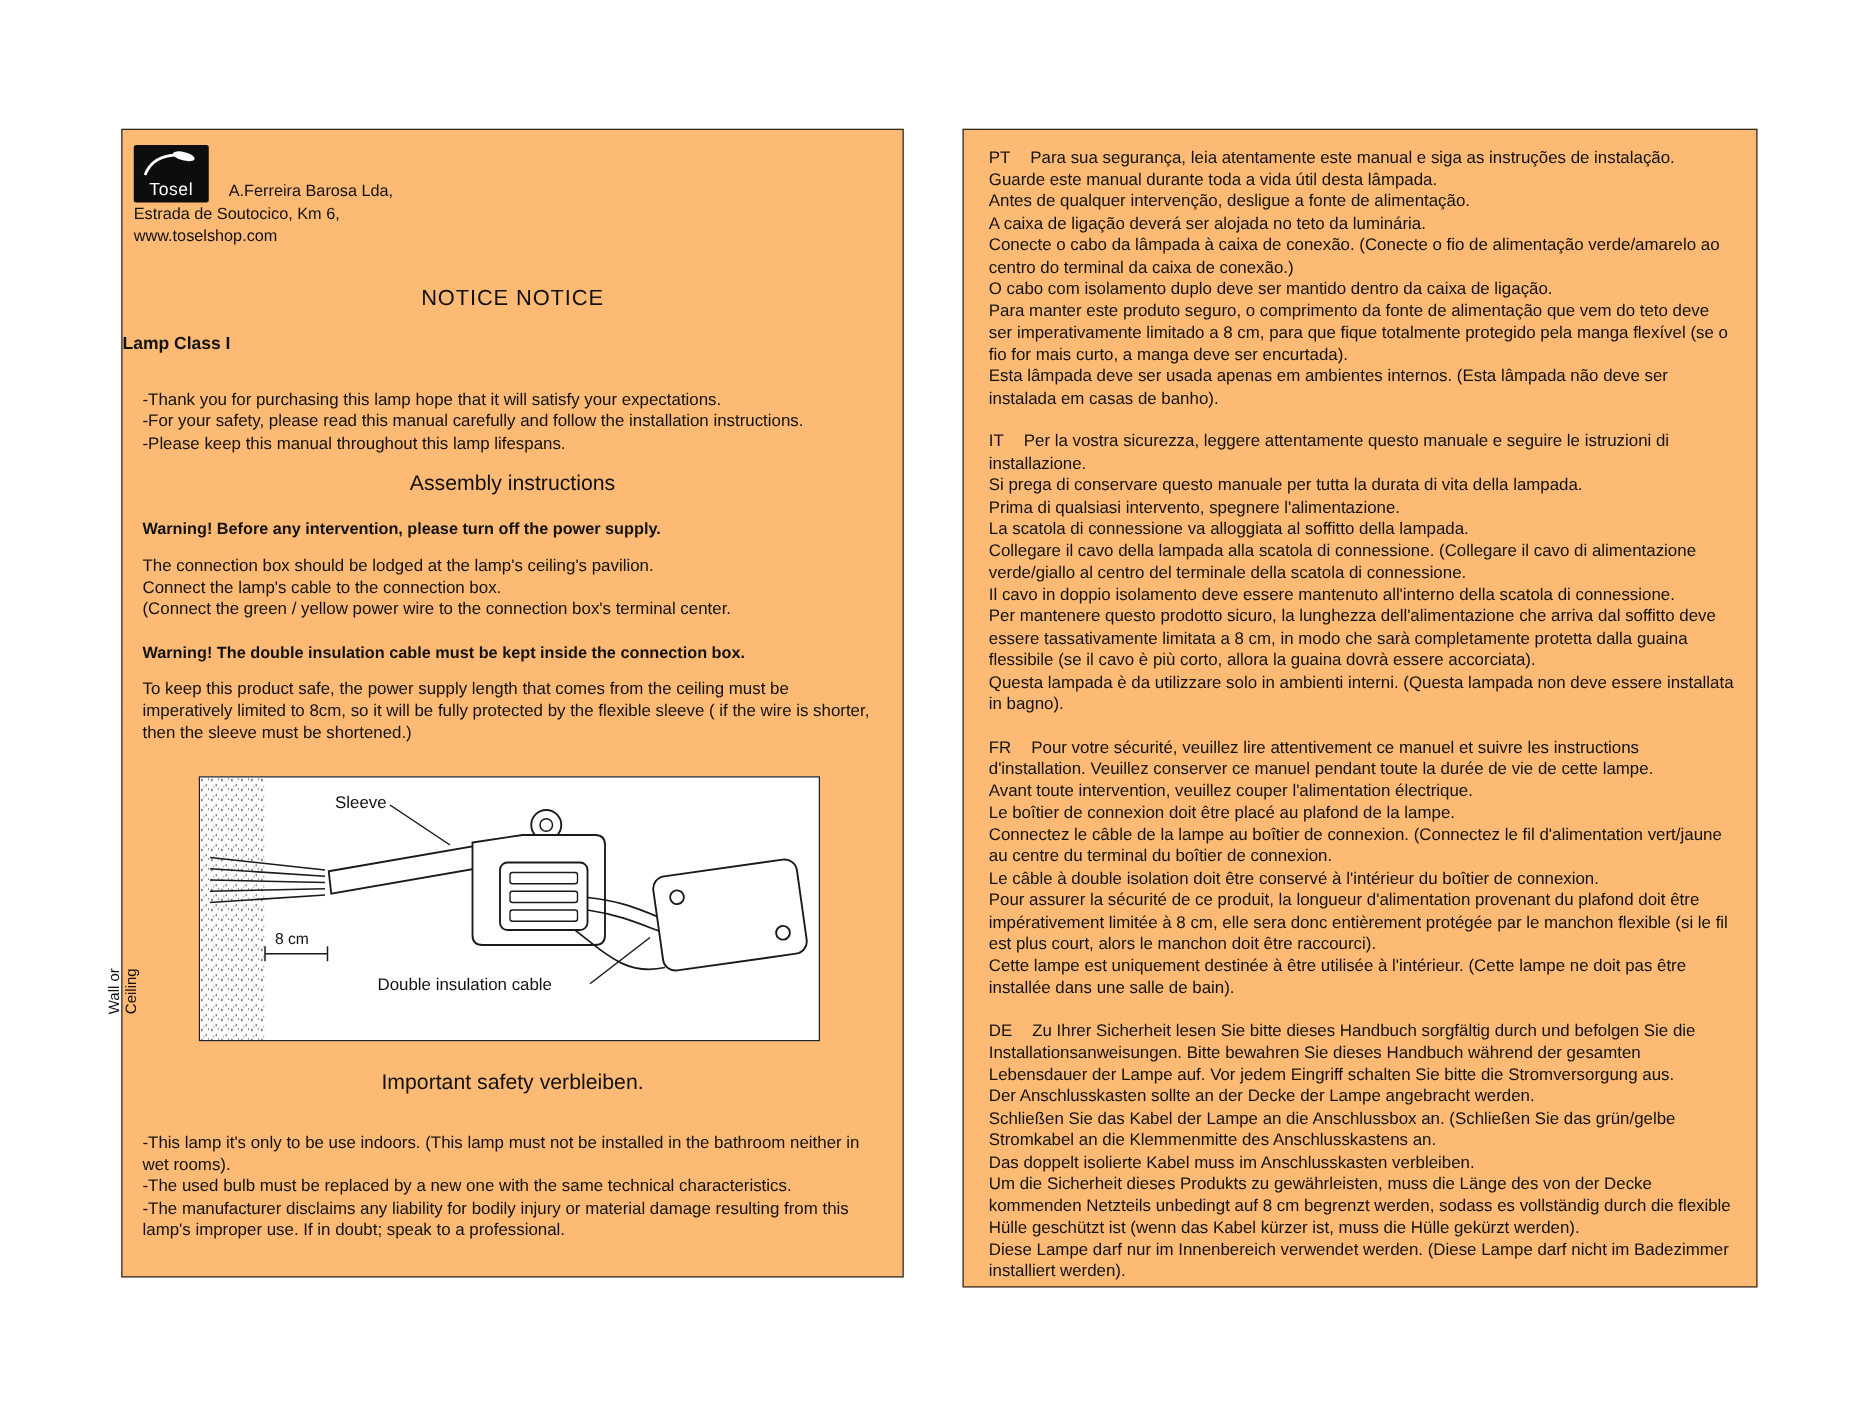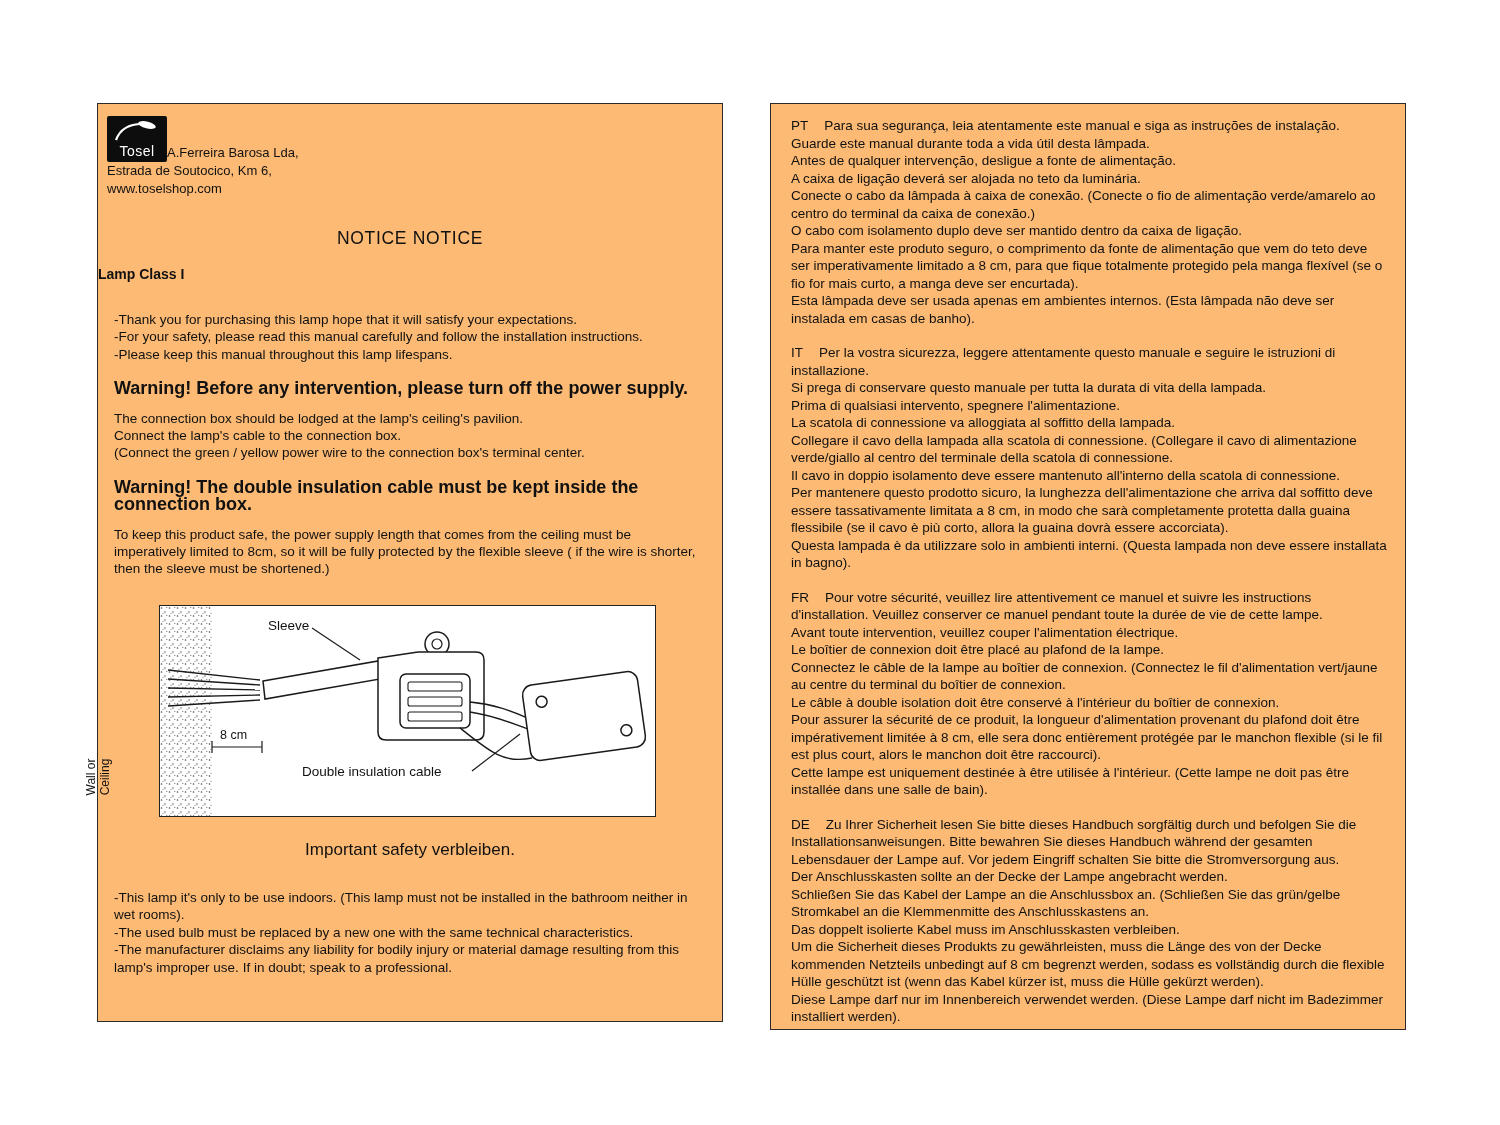--- a/index.html
+++ b/index.html
@@ -9,33 +9,33 @@
     font-family:"Liberation Sans","DejaVu Sans",sans-serif;
     color:#111;
   }
   .panel { position:absolute; background:#fdba74; border:1.5px solid #2b2b2b; }
   .left-panel  { left:97px;  top:103px; width:626px; height:919px; }
   .right-panel { left:770px; top:103px; width:636px; height:927px; padding:13px 16px 0 20px; }
 
   .pre { white-space:pre-line; }
 
   
-  .lp-header { display:flex; align-items:flex-end; gap:0; margin:12px 0 0 9px; }
+  .lp-header { display:flex; align-items:flex-end; gap:16px; margin:12px 0 0 9px; }
   .logo { width:60px; height:46px; background:#0d0d0d; border-radius:2px; position:relative; flex:0 0 auto; }
   .logo svg { position:absolute; top:2px; left:3px; }
   .logo-text { position:absolute; bottom:3px; width:100%; text-align:center; color:#fff; font-size:14px; letter-spacing:0.5px; }
   .addr1 { font-size:13px; line-height:16px; margin-bottom:1px; }
   .addr  { font-size:13px; line-height:17.5px; margin-left:9px; }
 
   .lp-title    { text-align:center; font-size:17.5px; letter-spacing:0.7px; margin-top:31px; }
   .lp-subtitle { text-align:left; font-size:14px; font-weight:bold; margin-top:17px; }
   .section-heading { text-align:center; font-size:17px; margin-top:14px; }
 
   .body-text { font-size:13.5px; line-height:17.4px; margin:12px 14px 0 16px; max-width:588px; }
-  .warning   { font-size:18px; font-weight:bold; line-height:17.4px; margin:17px 14px 0 16px; }
+  .warning   { font-size:13px; font-weight:bold; line-height:17.4px; margin:17px 14px 0 16px; }
   .intro     { margin-top:29px; }
 
   .diagram-wrap  { position:relative; margin:27px 0 0 61px; width:497px; }
   .diagram-frame { border:1.5px solid #222; width:497px; background:#fff; }
   .diagram-frame svg { display:block; }
   .wall-label {
     position:absolute; left:-47px; bottom:4px; width:72px;
     text-align:center; font-size:12px; line-height:14px;
     transform:rotate(-90deg); transform-origin:left bottom;
     white-space:pre-line;
@@ -65,20 +65,21 @@
   <div class="addr">Estrada de Soutocico, Km 6,</div>
   <div class="addr">www.toselshop.com</div>
 
   <div class="lp-title">NOTICE NOTICE</div>
   <div class="lp-subtitle">Lamp Class I</div>
 
   <div class="body-text pre intro">-Thank you for purchasing this lamp hope that it will satisfy your expectations.
 -For your safety, please read this manual carefully and follow the installation instructions.
 -Please keep this manual throughout this lamp lifespans.</div>
 
+  <div class="section-heading">Assembly instructions</div>
 
   <div class="warning">Warning! Before any intervention, please turn off the power supply.</div>
 
   <div class="body-text pre">The connection box should be lodged at the lamp's ceiling's pavilion.
 Connect the lamp's cable to the connection box.
 (Connect the green / yellow power wire to the connection box's terminal center.</div>
 
   <div class="warning">Warning! The double insulation cable must be kept inside the connection box.</div>
 
   <div class="body-text pre">To keep this product safe, the power supply length that comes from the ceiling must be imperatively limited to 8cm, so it will be fully protected by the flexible sleeve ( if the wire is shorter, then the sleeve must be shortened.)</div>

